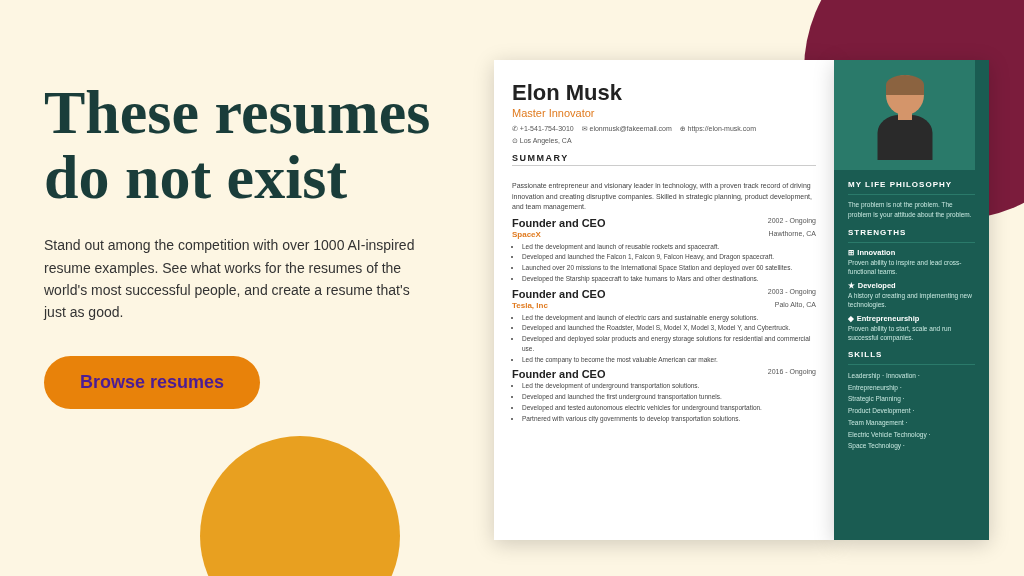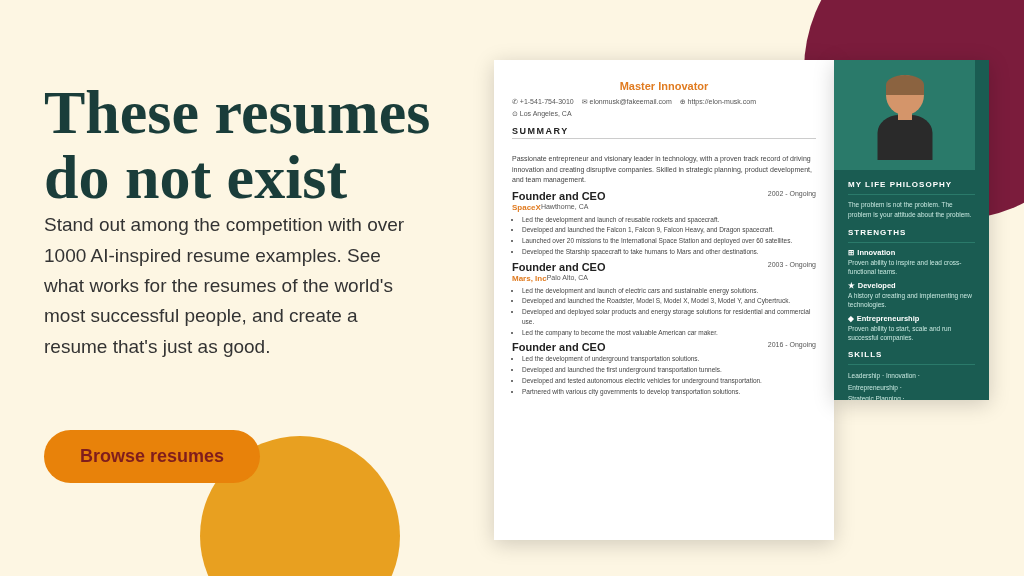--- a/index.html
+++ b/index.html
@@ -44,43 +44,43 @@
       width: 430px;
       z-index: 2;
     }
 
     .headline {
       font-size: 62px;
       font-weight: 900;
       color: #1a3d3a;
       line-height: 1.05;
       font-family: 'Georgia', serif;
+      margin-bottom: 24px;
     }
 
     .subtext {
-      font-size: 19px;
+      font-size: 14px;
       color: #333;
       line-height: 1.6;
       font-family: Arial, sans-serif;
       margin-bottom: 32px;
       max-width: 380px;
     }
 
     .browse-btn {
       display: inline-block;
       background-color: #e8820a;
-      color: #7f1d1d;
+      color: #4c1d95;
       font-size: 18px;
       font-weight: 700;
       padding: 16px 36px;
       border-radius: 40px;
       border: none;
       cursor: pointer;
       font-family: Arial, sans-serif;
-      margin-top: 36px;
     }
 
     
     .resume-container {
       position: absolute;
       right: 20px;
       top: 60px;
       width: 510px;
       height: 490px;
       z-index: 2;
@@ -96,43 +96,42 @@
       padding: 20px 18px;
       font-family: Arial, sans-serif;
       overflow: hidden;
       position: relative;
       z-index: 3;
     }
 
     .resume-sidebar {
       background: #1a5c52;
       width: 155px;
-      height: 340px;
+      height: 480px;
       box-shadow: 0 4px 20px rgba(0,0,0,0.18);
       padding: 0 14px 14px 14px;
       font-family: Arial, sans-serif;
       overflow: hidden;
       position: relative;
       z-index: 3;
     }
 
     
     .r-name {
       font-size: 22px;
       font-weight: 700;
       color: #222;
       margin-bottom: 1px;
     }
 
     .r-title {
       font-size: 11px;
       color: #e07b20;
-      font-weight: 700;
+      font-weight: 400;
       margin-bottom: 6px;
-      text-align: center;
     }
 
     .r-contact {
       font-size: 7px;
       color: #555;
       margin-bottom: 10px;
       display: flex;
       gap: 8px;
       flex-wrap: wrap;
     }
@@ -169,20 +168,21 @@
       color: #222;
     }
 
     .r-job-dates {
       font-size: 7px;
       color: #555;
     }
 
     .r-job-sub {
       display: flex;
+      justify-content: space-between;
       margin-bottom: 3px;
     }
 
     .r-company {
       font-size: 8px;
       color: #e07b20;
       font-weight: 600;
     }
 
     .r-location {
@@ -275,20 +275,21 @@
 
 <div class="left-content">
   <h1 class="headline">These resumes do not exist</h1>
   <p class="subtext">Stand out among the competition with over 1000 AI-inspired resume examples. See what works for the resumes of the world's most successful people, and create a resume that's just as good.</p>
   <button class="browse-btn">Browse resumes</button>
 </div>
 
 <div class="resume-container">
 
   <div class="resume-main">
+    <div class="r-name">Elon Musk</div>
     <div class="r-title">Master Innovator</div>
     <div class="r-contact">
       <span>✆ +1-541-754-3010</span>
       <span>✉ elonmusk@fakeemail.com</span>
       <span>⊕ https://elon-musk.com</span>
     </div>
     <div class="r-contact" style="margin-top:-6px; margin-bottom:8px;">
       <span>⊙ Los Angeles, CA</span>
     </div>
 
@@ -312,21 +313,21 @@
         <li>Developed the Starship spacecraft to take humans to Mars and other destinations.</li>
       </ul>
     </div>
 
     <div>
       <div class="r-job-header">
         <span class="r-job-title">Founder and CEO</span>
         <span class="r-job-dates">2003 - Ongoing</span>
       </div>
       <div class="r-job-sub">
-        <span class="r-company">Mars, Inc</span>
+        <span class="r-company">Tesla, Inc</span>
         <span class="r-location">Palo Alto, CA</span>
       </div>
       <ul class="r-bullets">
         <li>Led the development and launch of electric cars and sustainable energy solutions.</li>
         <li>Developed and launched the Roadster, Model S, Model X, Model 3, Model Y, and Cybertruck.</li>
         <li>Developed and deployed solar products and energy storage solutions for residential and commercial use.</li>
         <li>Led the company to become the most valuable American car maker.</li>
       </ul>
     </div>
 

